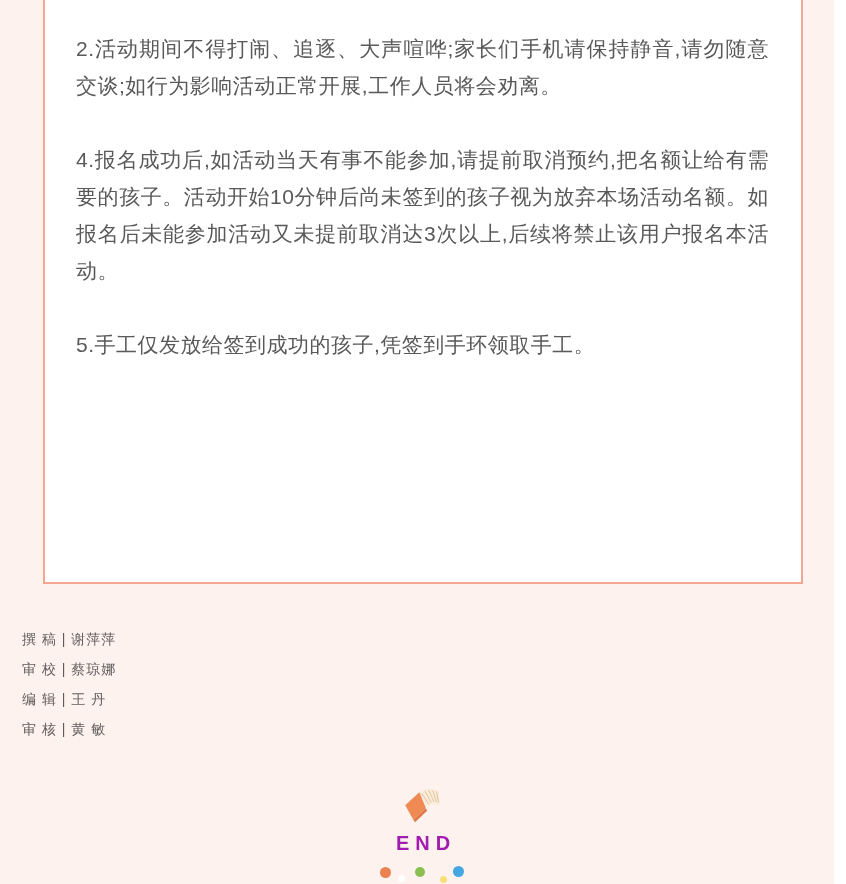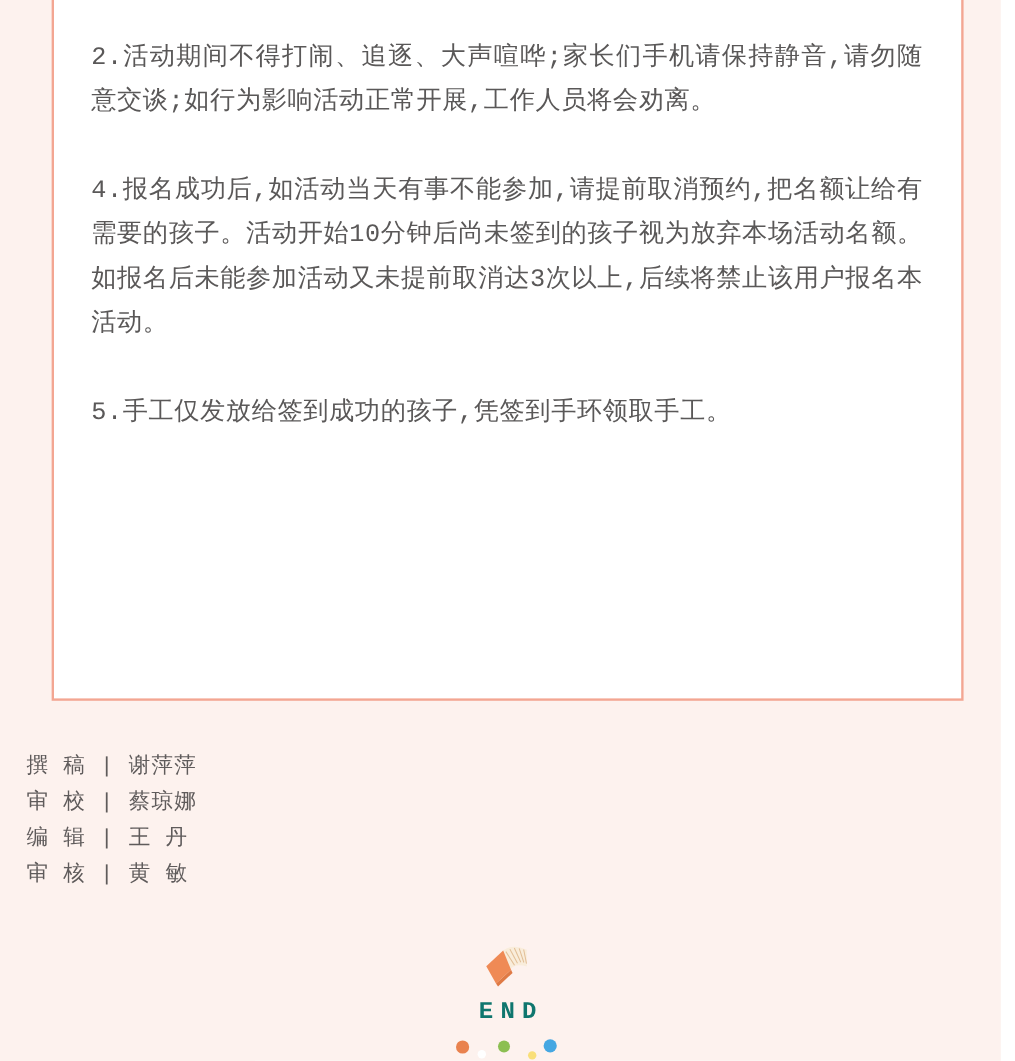--- a/index.html
+++ b/index.html
@@ -2,21 +2,21 @@
 <html><head>
 <meta charset="utf-8">
 <style>
   html, body { margin: 0; padding: 0; }
   .page {
     position: relative;
     width: 834px;
     height: 884px;
     background: #fdf2ee;
     overflow: hidden;
-    font-family: Liberation Mono, monospace;
+    font-family: Liberation Sans, sans-serif;
   }
   .notice-box {
     position: absolute;
     left: 43px;
     top: -32px;
     width: 760px;
     height: 616px;
     box-sizing: border-box;
     background: #ffffff;
     border: 2px solid #f3a692;
@@ -27,21 +27,21 @@
     font-size: 21px;
     line-height: 37px;
     color: #5a5858;
     text-align: justify;
     letter-spacing: 0.5px;
   }
   .credits {
     position: absolute;
     left: 22px;
     top: 624px;
-    font-size: 18px;
+    font-size: 14px;
     line-height: 30px;
     color: #5f5b5b;
     letter-spacing: 1px;
   }
   .book-icon {
     position: absolute;
     left: 400px;
     top: 785px;
     width: 46px;
     height: 40px;
@@ -92,21 +92,21 @@
         <path d="M30 7.5 L33 21"></path>
         <path d="M34 7.5 L36 21"></path>
         <path d="M38 9 L38.5 22"></path>
         <path d="M41.5 11 L40.5 23.5"></path>
       </g>
       <path d="M6 16 L24 7 L26 25 L10 33 Z" fill="#ef8a55"></path>
       <path d="M10 33 L26 25 L26.5 28 L11 36 Z" fill="#df7a45"></path>
     </g>
   </svg>
 
-  <div class="end-label" style="color: #0f766e;">END</div>
+  <div class="end-label" style="color: #a21caf;">END</div>
 
   <div class="dots">
     <span class="dot" style="background: rgb(233, 130, 78);"></span>
     <span class="dot" style="background: rgb(255, 255, 255);"></span>
     <span class="dot" style="background: rgb(140, 191, 82);"></span>
     <span class="dot" style="background: rgb(249, 223, 121);"></span>
     <span class="dot" style="background: rgb(69, 167, 226);"></span>
   </div>
 
 </div>

